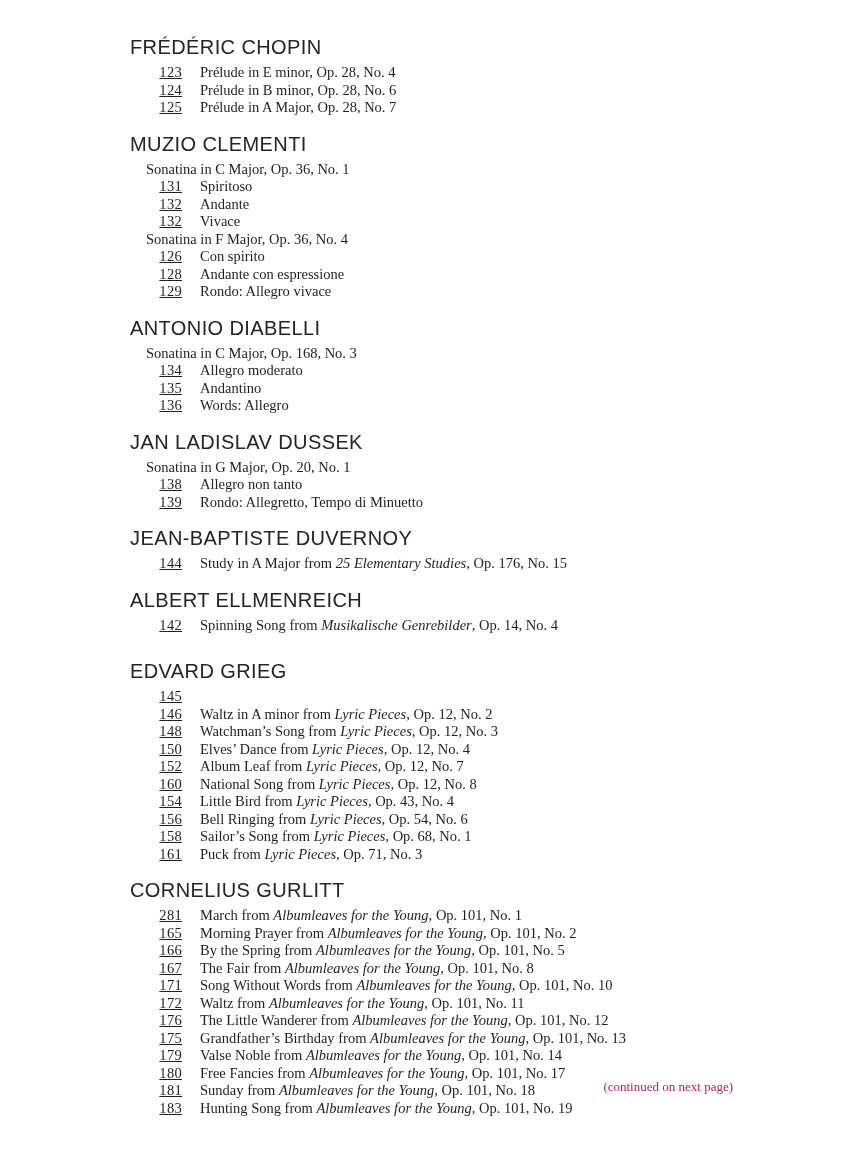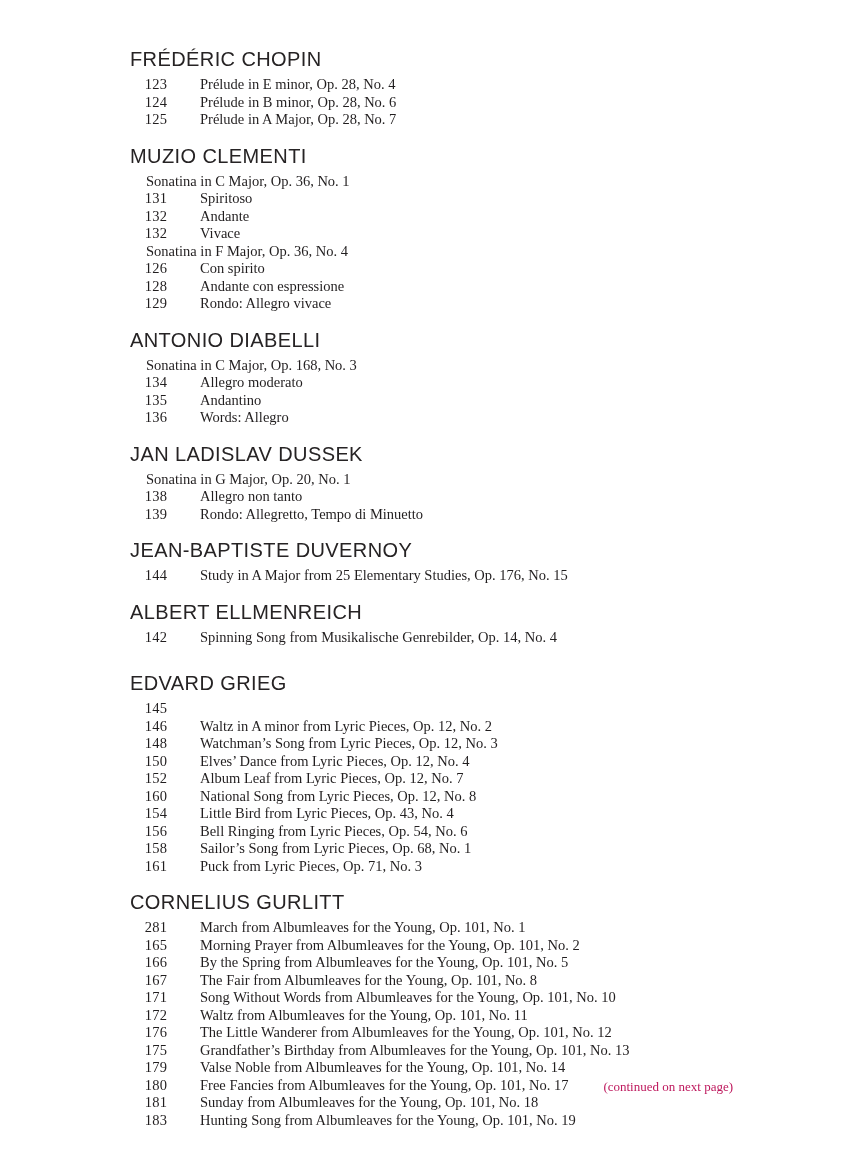--- a/index.html
+++ b/index.html
@@ -32,40 +32,42 @@
   .section:nth-child(7) {
     margin-top: 26px;
   }
   .composer-heading {
     font-family: "Liberation Sans", sans-serif;
     font-weight: 400;
     font-size: 20px;
     line-height: 22px;
     letter-spacing: 0.4px;
     color: #262324;
-    margin: 12px 0 6px 0;
+    margin: 0 0 6px 0;
     white-space: nowrap;
   }
   .rows { }
   .row {
     display: flex;
     font-size: 14.5px;
     line-height: 17.5px;
     white-space: nowrap;
   }
   .pagenum {
     flex: none;
     width: 52px;
-    text-align: center;
+    text-align: right;
     letter-spacing: 0.3px;
+    text-decoration: underline;
   }
   .title {
     margin-left: 18px;
   }
   .title .it {
+    font-style: italic;
   }
   .subheading {
     font-size: 14.5px;
     line-height: 17.5px;
     white-space: nowrap;
     margin-left: 16px;
   }
   .continued-note {
     position: absolute;
     right: 131px;

